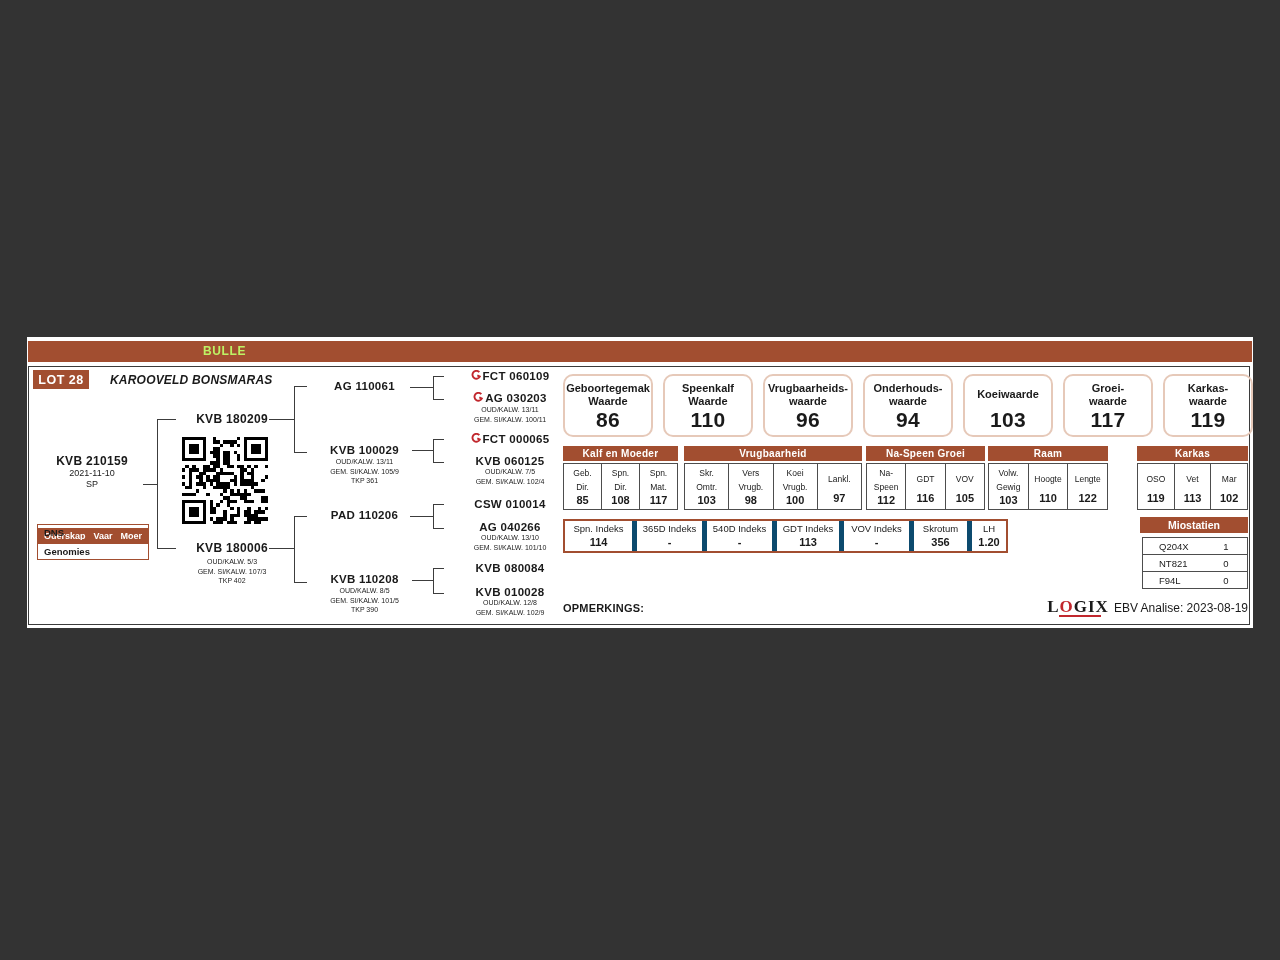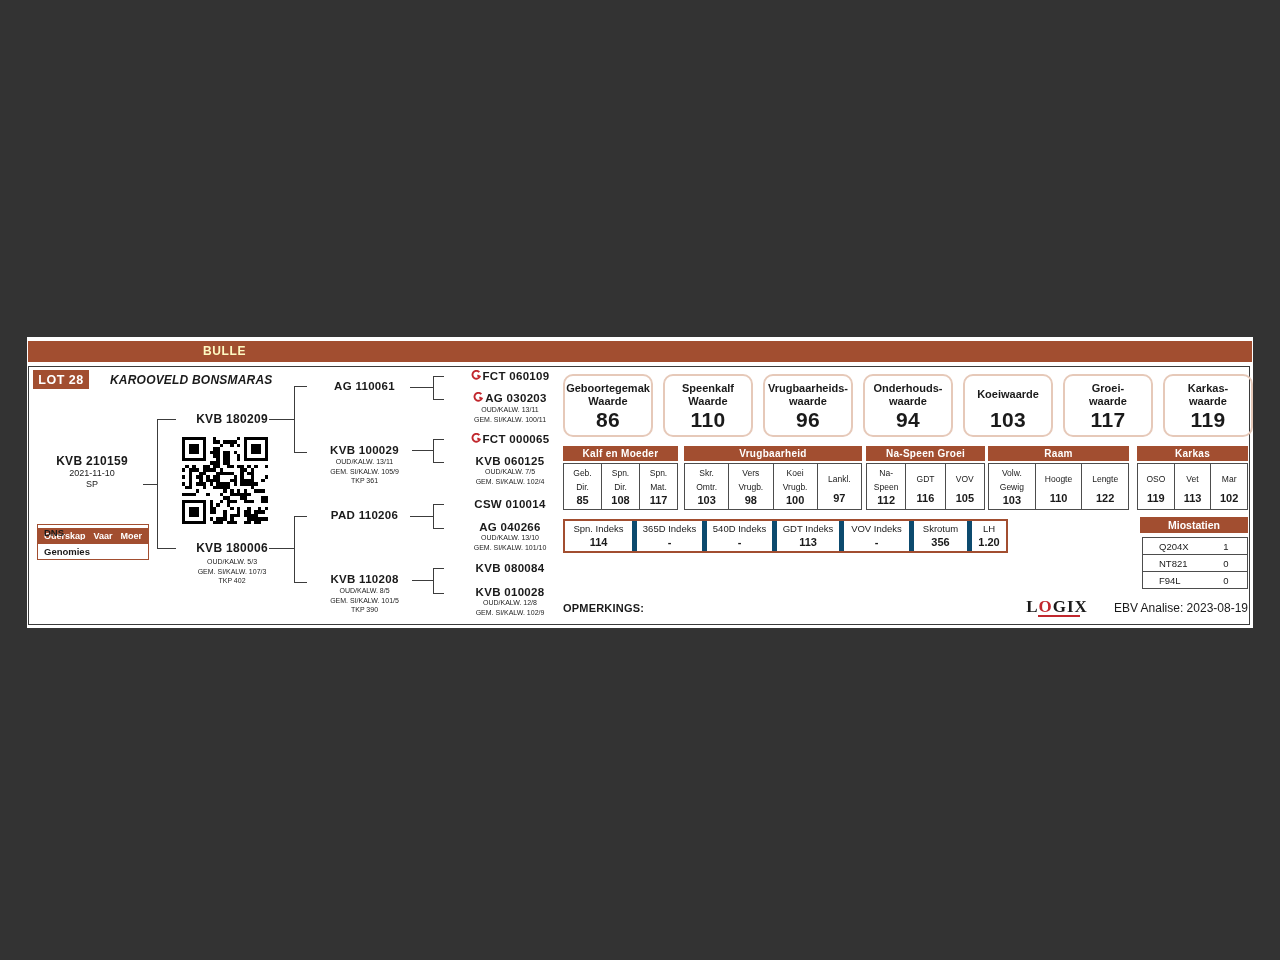--- a/index.html
+++ b/index.html
@@ -1,19 +1,19 @@
 <!DOCTYPE html>
 <html><head>
 <meta charset="utf-8">
 <style>
   html,body{margin:0;padding:0;background:#333333;width:1280px;height:960px;
     font-family:"Liberation Sans",sans-serif;-webkit-font-smoothing:antialiased;}
   #page{position:absolute;left:27px;top:337px;width:1226px;height:291px;background:#ffffff;color:#1a1a1a;}
   .bar{position:absolute;left:1px;top:4px;width:1224px;height:21px;background:#a24e30;}
-  .bar .bulle{position:absolute;left:175px;top:3px;color:#fef9c3;font-size:12px;font-weight:bold;letter-spacing:.6px;}
+  .bar .bulle{position:absolute;left:175px;top:3px;color:#bef264;font-size:12px;font-weight:bold;letter-spacing:.6px;}
   #content-border{position:absolute;left:1px;top:29px;width:1220px;height:257px;border:1.5px solid #3b3b3b;}
   .lotbox{position:absolute;left:6px;top:33px;width:56px;height:19px;background:#a24e30;color:#ffffff;
     font-size:12.5px;font-weight:bold;display:flex;align-items:center;justify-content:center;letter-spacing:.5px;}
   .farm{position:absolute;left:83px;top:36px;font-size:12px;font-weight:bold;font-style:italic;letter-spacing:.2px;}
   
   .pblock{position:absolute;text-align:center;}
   .aid{font-size:11.5px;font-weight:bold;letter-spacing:.3px;white-space:nowrap;}
   .aid12{font-size:12px;font-weight:bold;letter-spacing:.3px;white-space:nowrap;}
   .sub{font-size:7px;line-height:9.5px;color:#222;white-space:nowrap;}
   .meta{font-size:9px;line-height:11px;color:#1a1a1a;}
@@ -56,21 +56,21 @@
   .miohead{position:absolute;left:1113px;top:180px;width:108px;height:16px;background:#a24e30;color:#fff;
     font-size:10.5px;font-weight:bold;display:flex;align-items:center;justify-content:center;}
   .miorows{position:absolute;left:1115px;top:200px;width:106px;}
   .miorow{border:1px solid #4d4d4d;margin-top:-1px;height:18px;display:flex;align-items:center;
     font-size:9.5px;box-sizing:border-box;padding-left:16px;}
   .miorow:first-child{margin-top:0;}
   .miogene{flex:1;}
   .miov{width:42px;text-align:center;}
   
   .remarks{position:absolute;left:536px;top:265px;font-size:11px;font-weight:bold;letter-spacing:.2px;}
-  .footright{position:absolute;right:5px;top:262px;display:flex;align-items:center;gap:26px;}
+  .footright{position:absolute;right:5px;top:262px;display:flex;align-items:center;gap:5px;}
   .logix{font-family:"Liberation Serif",serif;font-weight:bold;font-size:17px;letter-spacing:1px;line-height:15px;}
   .logix .o{color:#c1272d;}
   .logix-tag{height:2px;background:#c1272d;width:42px;margin:1px 0 0 12px;}
   .ebvdate{font-size:12px;}
 </style>
 </head>
 <body>
 
 <div id="page">
 
@@ -488,21 +488,21 @@
       <div class="cell">
           <div class="clabel">GDT</div>
           <div class="cval">116</div>
         </div>
       <div class="cell">
           <div class="clabel">VOV</div>
           <div class="cval">105</div>
         </div>
     </div>
   </div>
-  <div class="sec" style="left:961px;width:141px">
+  <div class="sec" style="left:961px;width:120px">
     <div class="sechead">Raam</div>
     <div class="seccols">
       <div class="cell">
           <div class="clabel">Volw.
 Gewig</div>
           <div class="cval">103</div>
         </div>
       <div class="cell">
           <div class="clabel">Hoogte</div>
           <div class="cval">110</div>

